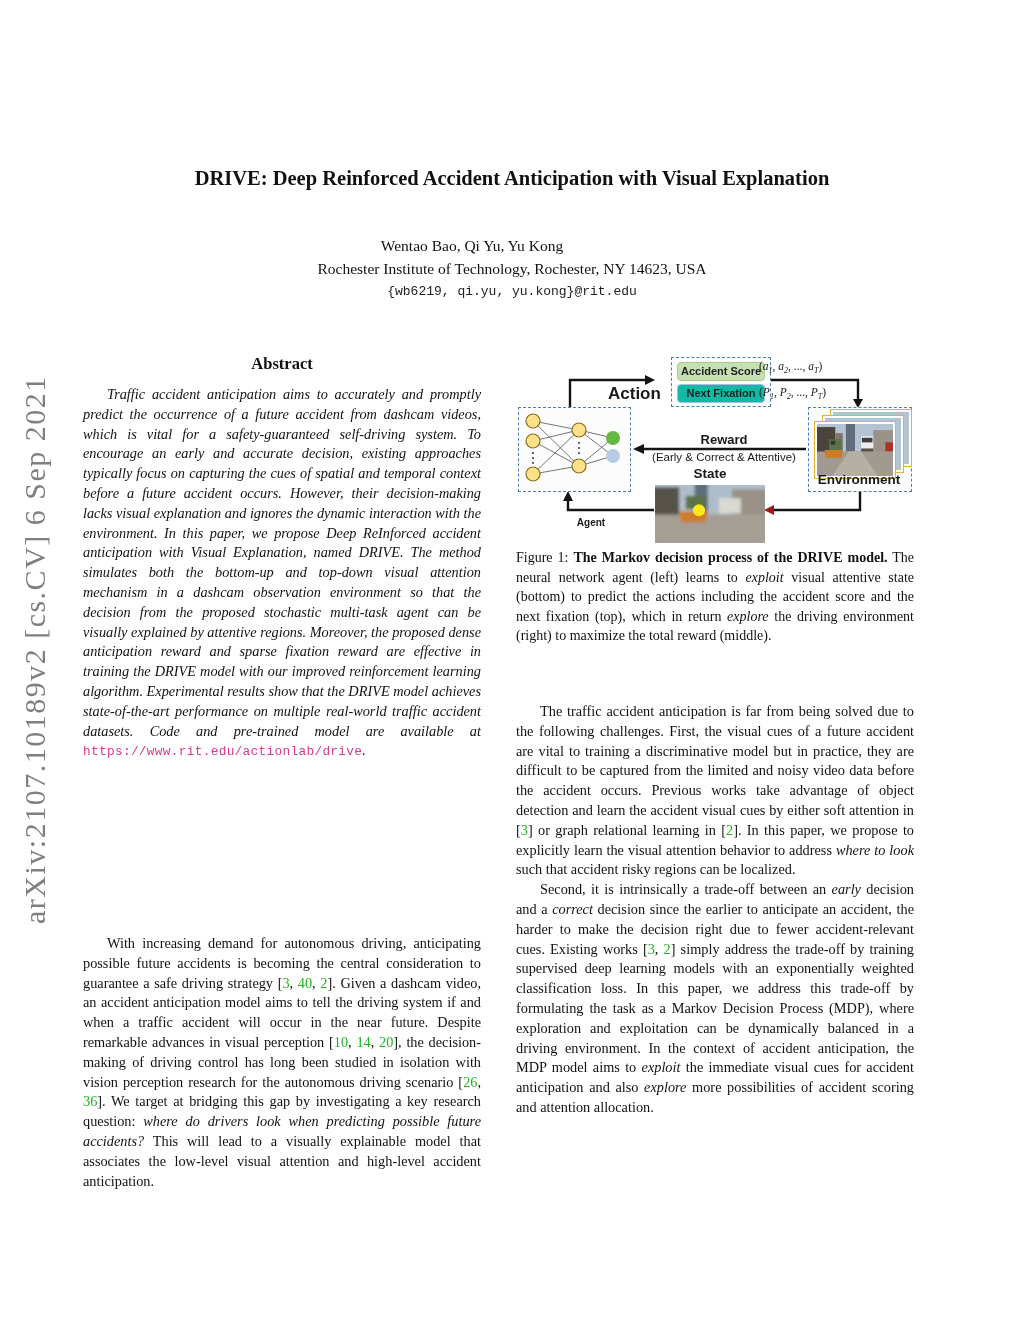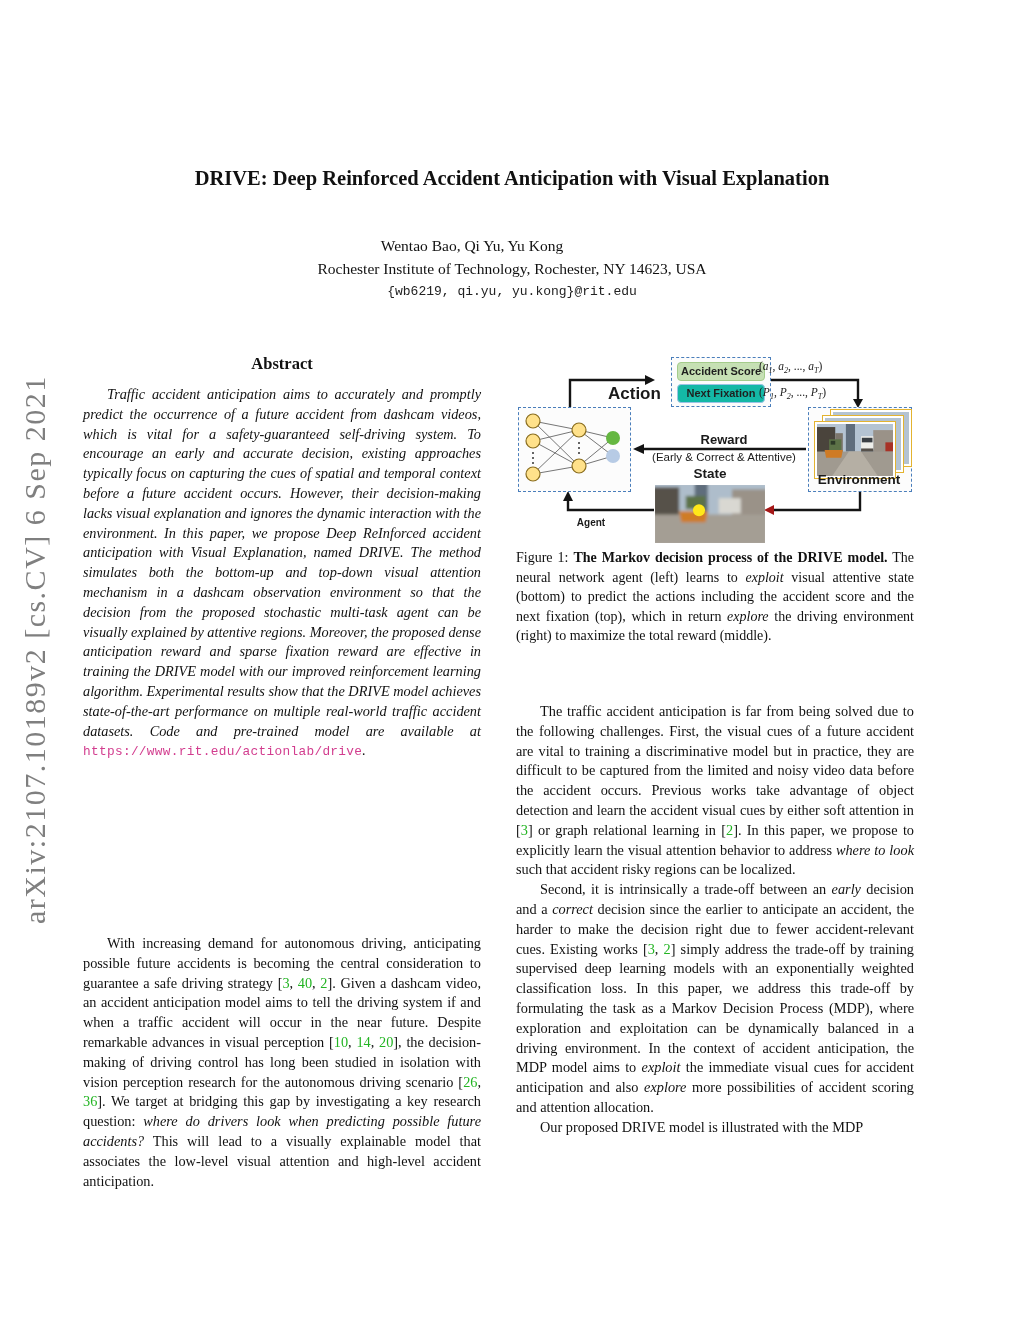--- a/index.html
+++ b/index.html
@@ -194,16 +194,15 @@
     </div>
   </div>
 
   <div class="colblock caption">
     <p class="para noindent"><span>Figure 1:  </span><span class="seg-b">The Markov decision process of the DRIVE model.</span><span>  The neural network agent (left) learns to </span><span class="seg-i">exploit</span><span> visual attentive state (bottom) to predict the actions including the accident score and the next fixation (top), which in return </span><span class="seg-i">explore</span><span> the driving environment (right) to maximize the total reward (middle).</span></p>
   </div>
 
   <div class="colblock rightbody">
     <p class="para"><span>The traffic accident anticipation is far from being solved due to the following challenges. First, the visual cues of a future accident are vital to training a discriminative model but in practice, they are difficult to be captured from the limited and noisy video data before the accident occurs. Previous works take advantage of object detection and learn the accident visual cues by either soft attention in [</span><span class="seg-cite">3</span><span>] or graph relational learning in [</span><span class="seg-cite">2</span><span>]. In this paper, we propose to explicitly learn the visual attention behavior to address </span><span class="seg-i">where to look</span><span> such that accident risky regions can be localized.</span></p>
     <p class="para"><span>Second, it is intrinsically a trade-off between an </span><span class="seg-i">early</span><span> decision and a </span><span class="seg-i">correct</span><span> decision since the earlier to anticipate an accident, the harder to make the decision right due to fewer accident-relevant cues. Existing works [</span><span class="seg-cite">3</span><span>, </span><span class="seg-cite">2</span><span>] simply address the trade-off by training supervised deep learning models with an exponentially weighted classification loss. In this paper, we address this trade-off by formulating the task as a Markov Decision Process (MDP), where exploration and exploitation can be dynamically balanced in a driving environment. In the context of accident anticipation, the MDP model aims to </span><span class="seg-i">exploit</span><span> the immediate visual cues for accident anticipation and also </span><span class="seg-i">explore</span><span> more possibilities of accident scoring and attention allocation.</span></p>
-    <p class="para"><span>Our proposed DRIVE model is illustrated with the MDP</span></p>
   </div>
 
 </div>
 
 </body></html>

